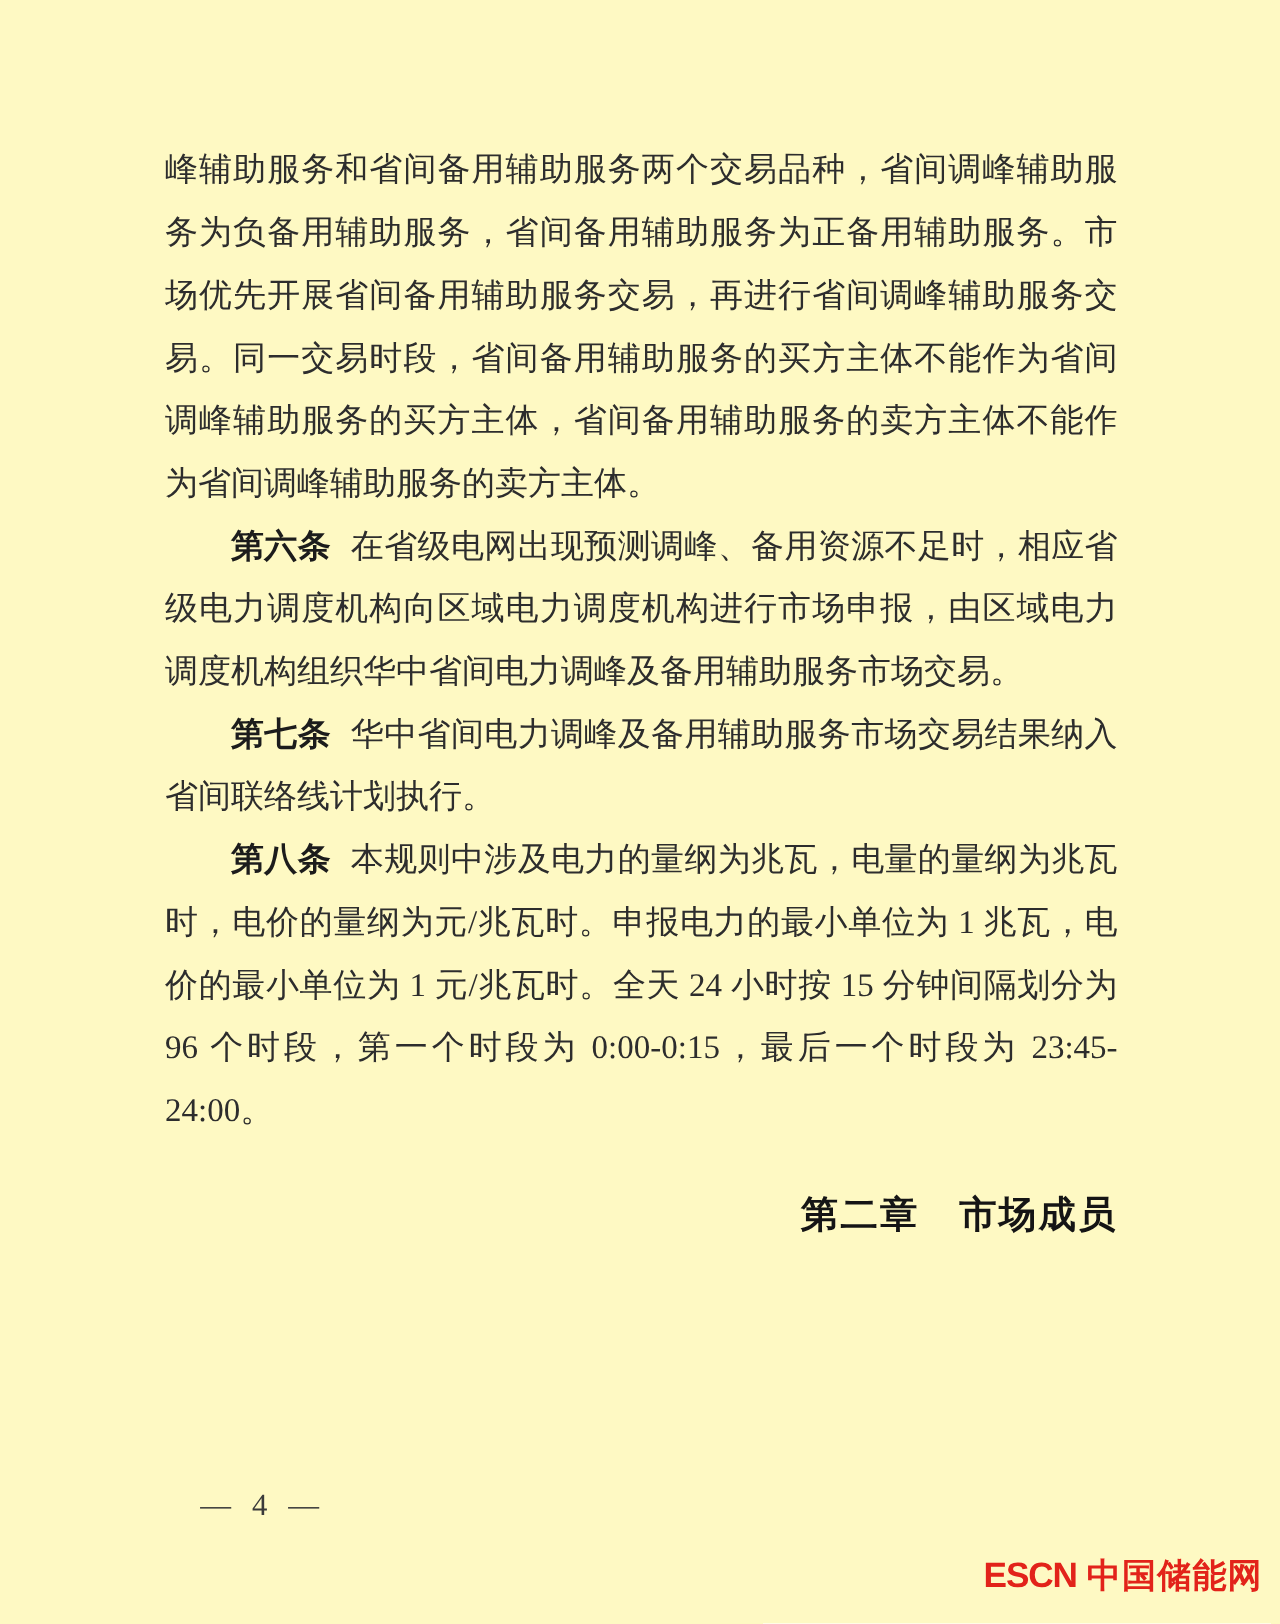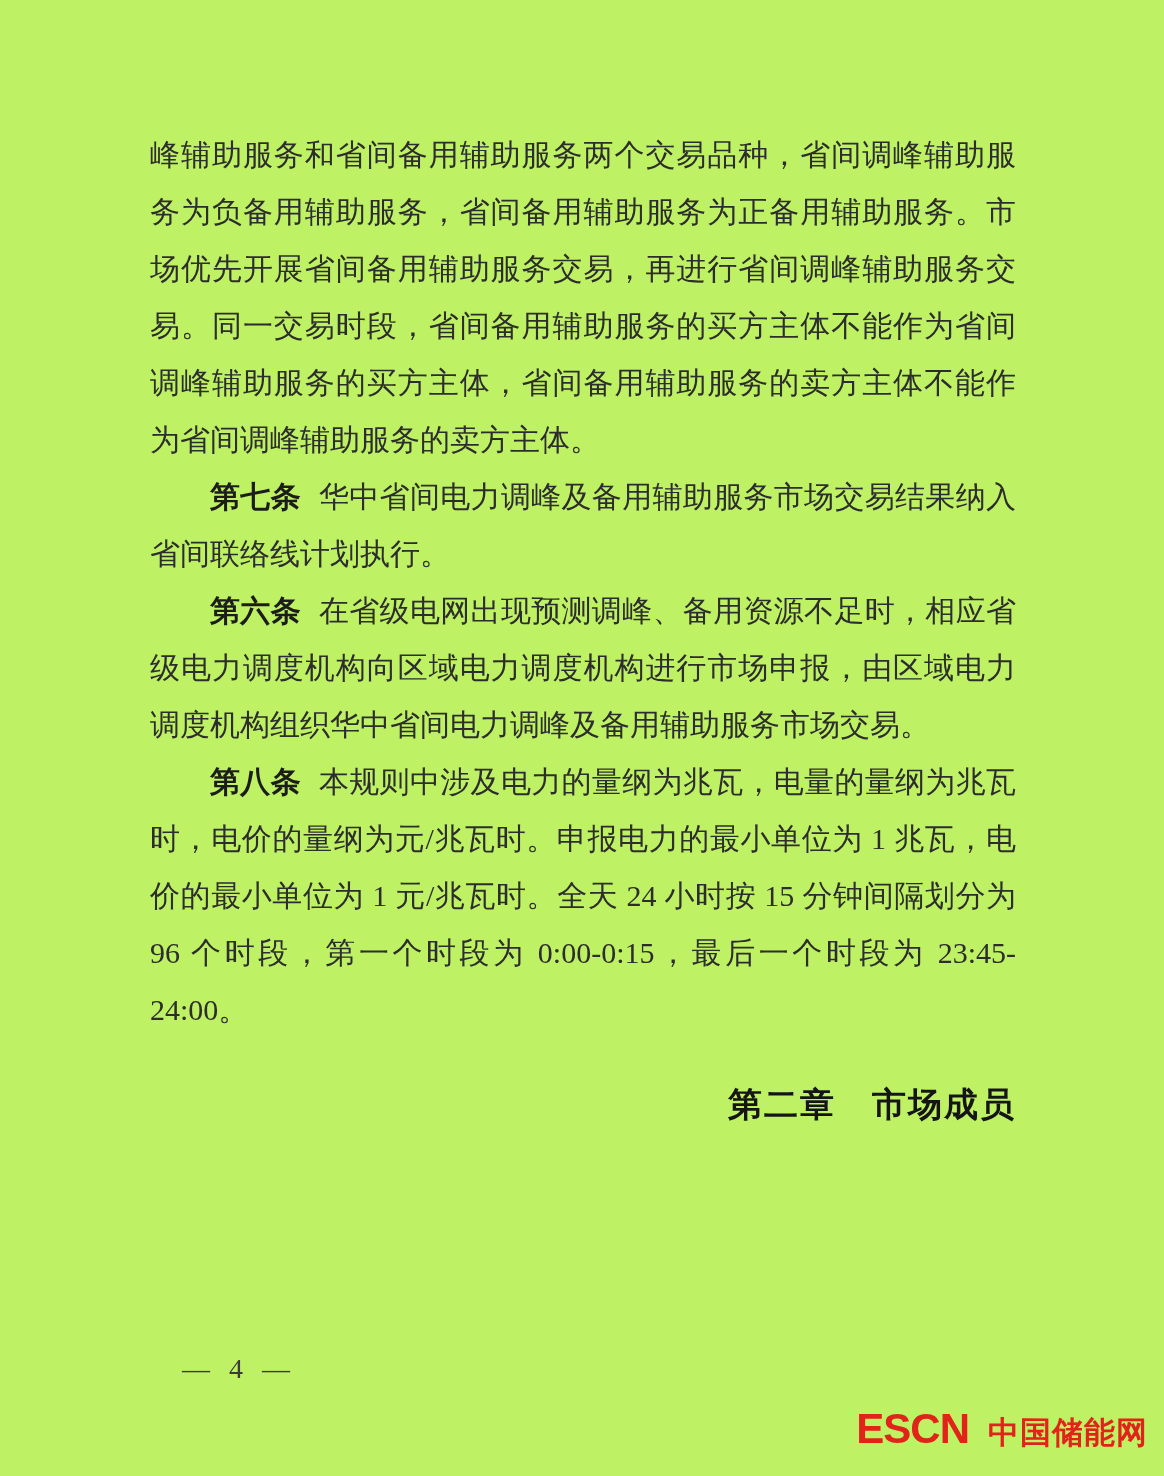--- a/index.html
+++ b/index.html
@@ -1,19 +1,19 @@
 <!DOCTYPE html>
 <html><head>
 <meta charset="utf-8">
 <style>
   html,body { margin:0; padding:0; background:#ffffff; }
   .page {
     position:relative;
     width:1164px; height:1476px;
-    background:#bef264;
+    background:#fef9c3;
     overflow:hidden;
     font-family:"Liberation Serif","DejaVu Serif",serif;
     text-decoration:underline;
   }
   .content {
     position:absolute;
     left:150px; top:126px; width:866px;
     font-size:30px;
     line-height:57px;
     color:#2d2d2d;
@@ -50,35 +50,35 @@
   .logo {
     position:absolute;
     right:16px; bottom:22px;
     display:flex;
     align-items:baseline;
     color:#e2231a;
     font-family:"Liberation Sans","DejaVu Sans",sans-serif;
     font-weight:700;
     white-space:nowrap;
   }
-  .logo-latin { font-size:42px; letter-spacing:-1px; }
-  .logo-cjk   { font-size:31px; margin-left:19px; letter-spacing:1px; }
+  .logo-latin { font-size:32px; letter-spacing:-1px; }
+  .logo-cjk   { font-size:31px; margin-left:9px; letter-spacing:1px; }
 </style>
 </head>
 <body>
 
 <div class="page">
 
   <div class="content">
 
     <p class="para cont"><span>峰辅助服务和省间备用辅助服务两个交易品种，省间调峰辅助服务为负备用辅助服务，省间备用辅助服务为正备用辅助服务。市场优先开展省间备用辅助服务交易，再进行省间调峰辅助服务交易。同一交易时段，省间备用辅助服务的买方主体不能作为省间调峰辅助服务的买方主体，省间备用辅助服务的卖方主体不能作为省间调峰辅助服务的卖方主体。</span></p>
 
+    <p class="para"><b class="term">第六条</b><span>在省级电网出现预测调峰、备用资源不足时，相应省级电力调度机构向区域电力调度机构进行市场申报，由区域电力调度机构组织华中省间电力调峰及备用辅助服务市场交易。</span></p>
+
     <p class="para"><b class="term">第七条</b><span>华中省间电力调峰及备用辅助服务市场交易结果纳入省间联络线计划执行。</span></p>
-
-    <p class="para"><b class="term">第六条</b><span>在省级电网出现预测调峰、备用资源不足时，相应省级电力调度机构向区域电力调度机构进行市场申报，由区域电力调度机构组织华中省间电力调峰及备用辅助服务市场交易。</span></p>
 
     <p class="para"><b class="term">第八条</b><span>本规则中涉及电力的量纲为兆瓦，电量的量纲为兆瓦时，电价的量纲为元/兆瓦时。申报电力的最小单位为 1 兆瓦，电价的最小单位为 1 元/兆瓦时。全天 24 小时按 15 分钟间隔划分为 96 个时段，第一个时段为 0:00-0:15，最后一个时段为 23:45-24:00。</span></p>
 
 
     <h2 class="chapter">第二章　市场成员</h2>
   </div>
 
   <div class="page-number">— 4 —</div>
 
   <div class="logo">

